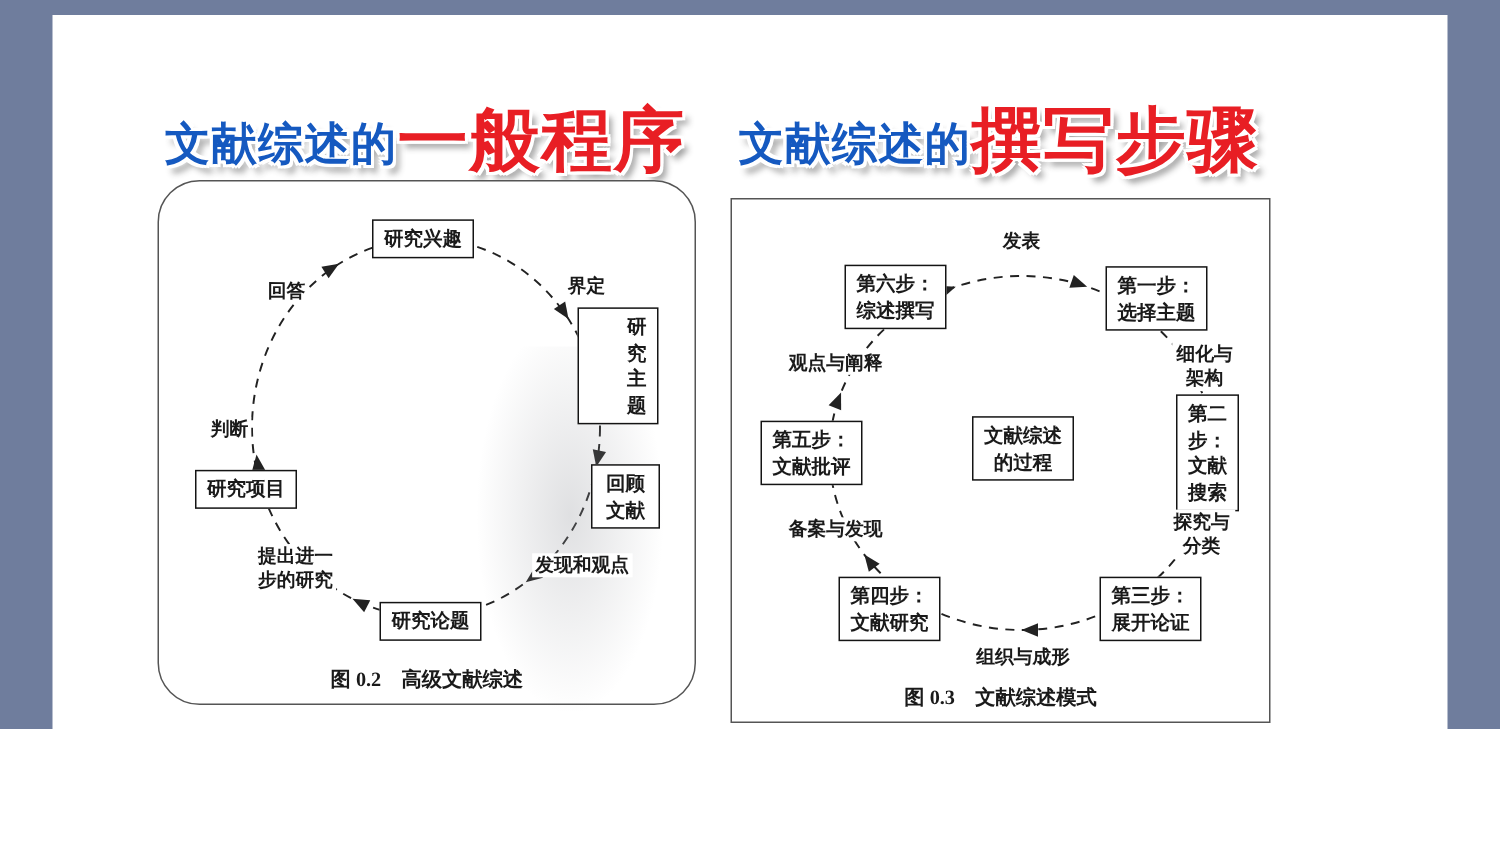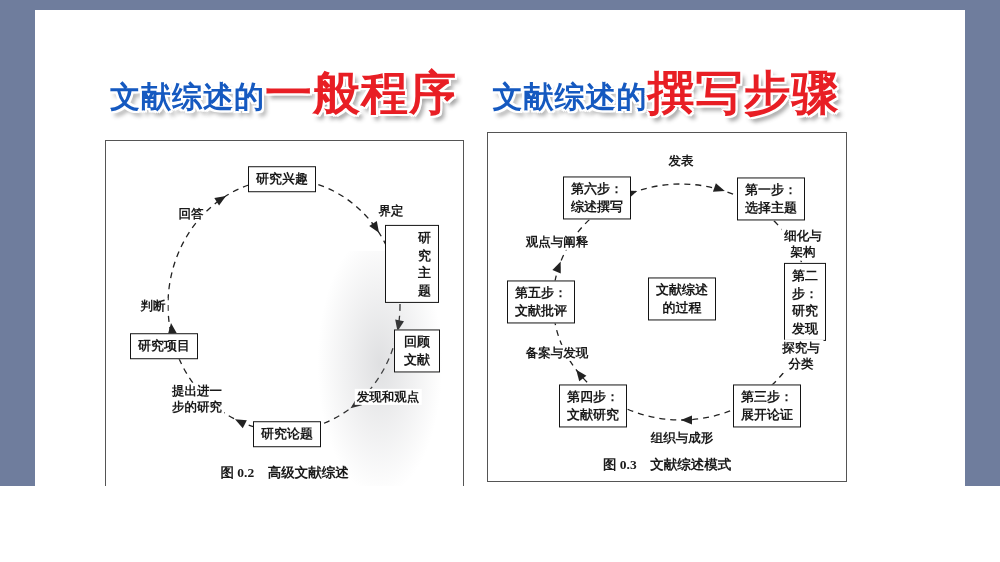--- a/index.html
+++ b/index.html
@@ -63,21 +63,21 @@
   <div class="panel-title" style="left:105px; top:58px; width:357px;">
     <span class="tblue">文献综述的</span>
       <span class="tred">一般程序</span>
   </div>
 
   <div class="panel-title" style="left:487px; top:58px; width:358px;">
     <span class="tblue">文献综述的</span>
       <span class="tred">撰写步骤</span>
   </div>
 
-  <div class="figure" style="left:105px; top:140px; width:357px; height:348px;">
+  <div class="figure" style="left:105px; top:120px; width:357px; height:348px;border-radius:28px;">
     <svg width="357" height="348">
       <ellipse cx="178" cy="164" rx="116" ry="126" fill="none" stroke="#222" stroke-width="1.3" stroke-dasharray="6 5"></ellipse>
       <g fill="#222">
         <path d="M0,0 L-11,-4.5 L-11,4.5 Z" transform="translate(273,91.7) rotate(57)"></path>
         <path d="M0,0 L-11,-4.5 L-11,4.5 Z" transform="translate(291.5,190.2) rotate(101)"></path>
         <path d="M0,0 L-11,-4.5 L-11,4.5 Z" transform="translate(244.5,267.2) rotate(143)"></path>
         <path d="M0,0 L-11,-4.5 L-11,4.5 Z" transform="translate(129,278.2) rotate(-153)"></path>
         <path d="M0,0 L-11,-4.5 L-11,4.5 Z" transform="translate(65,182) rotate(-97)"></path>
         <path d="M0,0 L-11,-4.5 L-11,4.5 Z" transform="translate(120,54.9) rotate(-32)"></path>
       </g>
@@ -124,21 +124,21 @@
 选择主题</div>
 
     <div class="lbl" style="left:69px; top:109px;">观点与阐释</div>
     <div class="lbl" style="left:315px; top:111px;">细化与架构</div>
 
     <div class="node" style="left:194px; top:166px;">文献综述
 的过程</div>
     <div class="node" style="left:53px; top:169px;">第五步：
 文献批评</div>
     <div class="node" style="left:317px; top:169px;">第二步：
-研究发现</div>
+文献搜索</div>
 
     <div class="lbl" style="left:69px; top:220px;">备案与发现</div>
     <div class="lbl" style="left:313px; top:223px;">探究与分类</div>
 
     <div class="node" style="left:105px; top:273px;">第四步：
 文献研究</div>
     <div class="node" style="left:279px; top:273px;">第三步：
 展开论证</div>
 
     <div class="lbl" style="left:194px; top:305px;">组织与成形</div>

